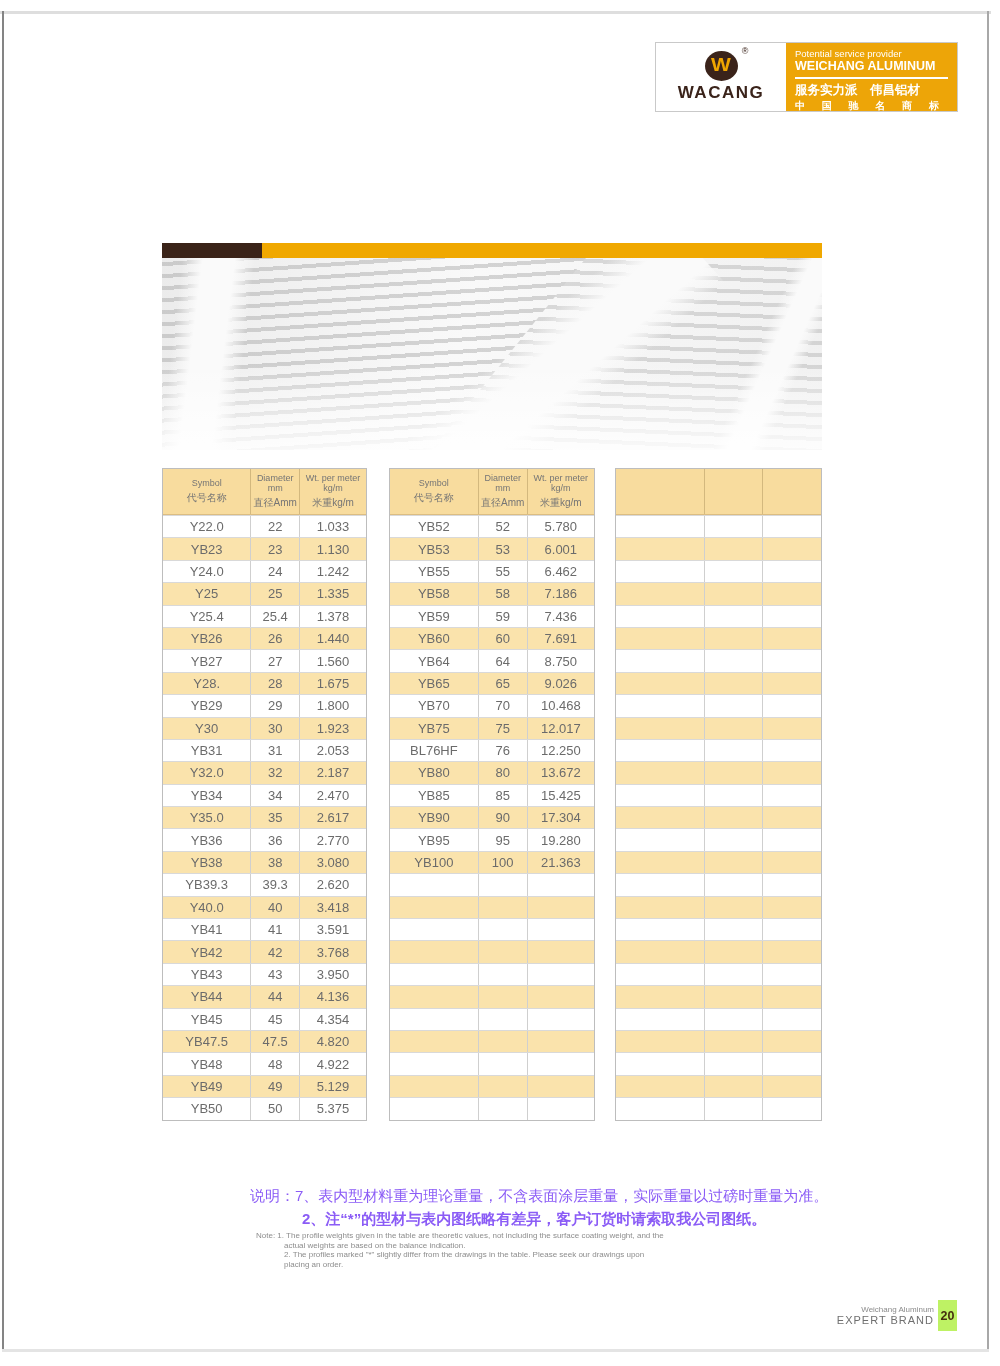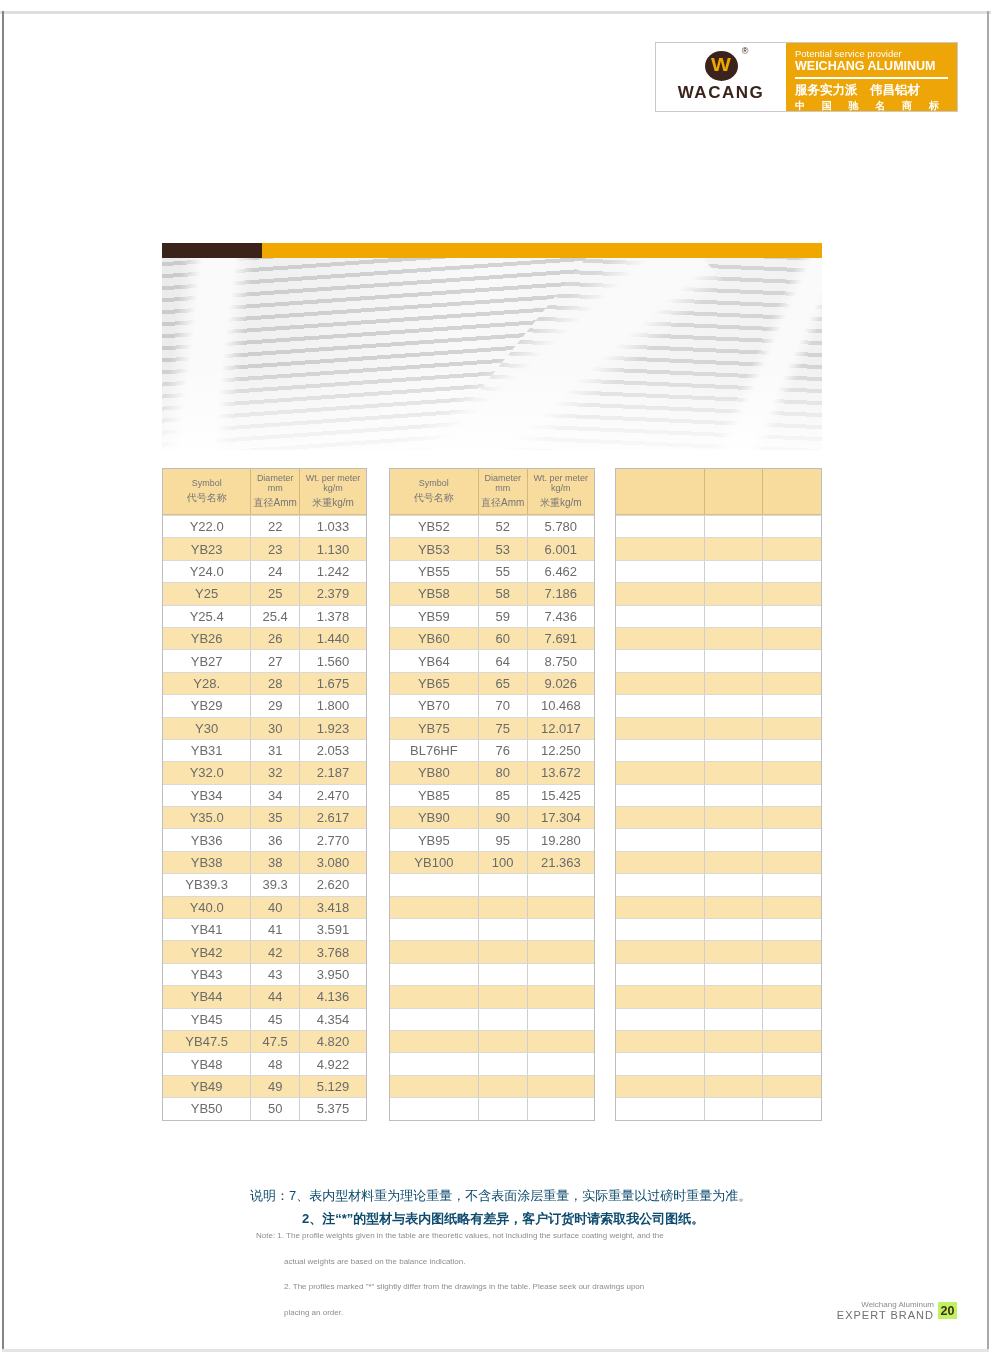--- a/index.html
+++ b/index.html
@@ -57,32 +57,32 @@
   .hcell .cn { font-size:10px; line-height:16px; margin-top:2px; white-space:nowrap; }
   .trow { display:flex; height:22.4px; background:#fff; border-top:1px solid #d9d9d9; }
   .trow:first-of-type { border-top:none; }
   .trow.alt { background:#fae3ac; }
   .tcell { display:flex; align-items:center; justify-content:center; font-size:13px; color:#6b6b6b; border-left:1px solid #cfcfcf; }
   .tcell:first-child { border-left:none; }
   .c0 { width:43%; } .c1 { width:24%; } .c2 { width:33%; }
   .t2 .c1 { width:28%; } .t2 .c2 { width:29%; }
 
   
-  .notes-cn { left:250px; top:1184px; font-size:13px; color:#0c4a6e; line-height:23px; white-space:nowrap; }
+  .notes-cn { left:250px; top:1184px; font-size:15px; color:#8b5cf6; line-height:23px; white-space:nowrap; }
   .notes-cn .cline { display:flex; }
   .notes-cn .indent { padding-left:52px;font-weight:bold; }
   .notes-en { left:256px; top:1231px; font-size:8px; color:#8d8d8d; line-height:9.5px; white-space:nowrap; }
-  .notes-en .indent { padding-left:28px;margin-top:16px; }
+  .notes-en .indent { padding-left:28px; }
 
   
   .footer { left:835px; top:1300px; width:122px; display:flex; justify-content:flex-end; align-items:center; }
   .footer-text { text-align:right; margin-right:4px; }
   .f1 { font-size:8px; color:#8b8b8b; line-height:9px; }
   .f2 { font-size:11px; color:#6f6f6f; letter-spacing:1px; line-height:12px; }
-  .page-badge { width:19px; height:17px; background:#bef264; color:#45300f; font-size:12.5px; font-weight:bold; display:flex; align-items:center; justify-content:center; }
+  .page-badge { width:19px; height:31px; background:#bef264; color:#45300f; font-size:12.5px; font-weight:bold; display:flex; align-items:center; justify-content:center; }
 </style>
 </head>
 <body>
 
 <div class="page">
 
   <div class="abs frame-top"></div>
   <div class="abs frame-left"></div>
   <div class="abs frame-right"></div>
   <div class="abs frame-bottom"></div>
@@ -148,21 +148,21 @@
         <div class="tcell c2">1.130</div>
       </div>
       <div class="trow">
         <div class="tcell c0">Y24.0</div>
         <div class="tcell c1">24</div>
         <div class="tcell c2">1.242</div>
       </div>
       <div class="trow alt">
         <div class="tcell c0">Y25</div>
         <div class="tcell c1">25</div>
-        <div class="tcell c2">2.379</div>
+        <div class="tcell c2">1.335</div>
       </div>
       <div class="trow">
         <div class="tcell c0">Y25.4</div>
         <div class="tcell c1">25.4</div>
         <div class="tcell c2">1.378</div>
       </div>
       <div class="trow alt">
         <div class="tcell c0">YB26</div>
         <div class="tcell c1">26</div>
         <div class="tcell c2">1.440</div>

